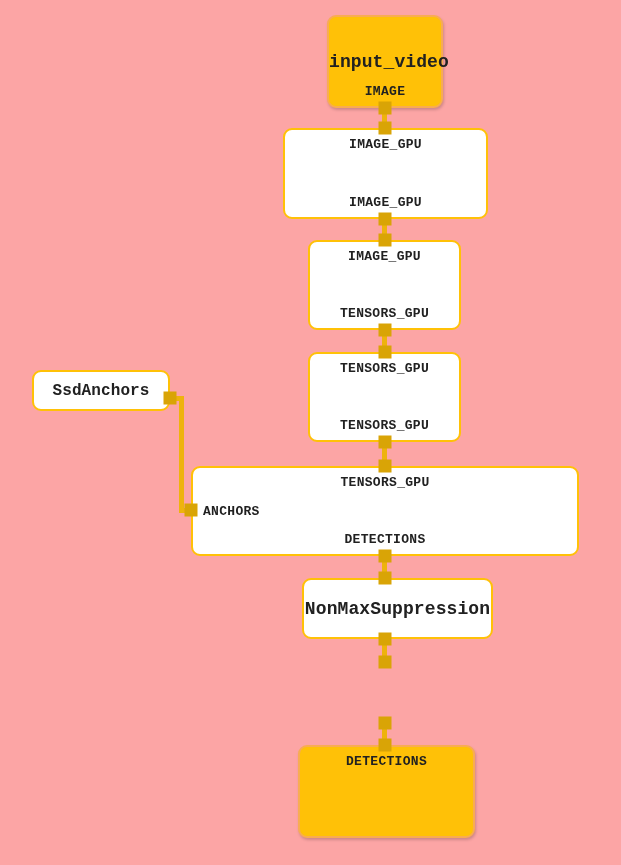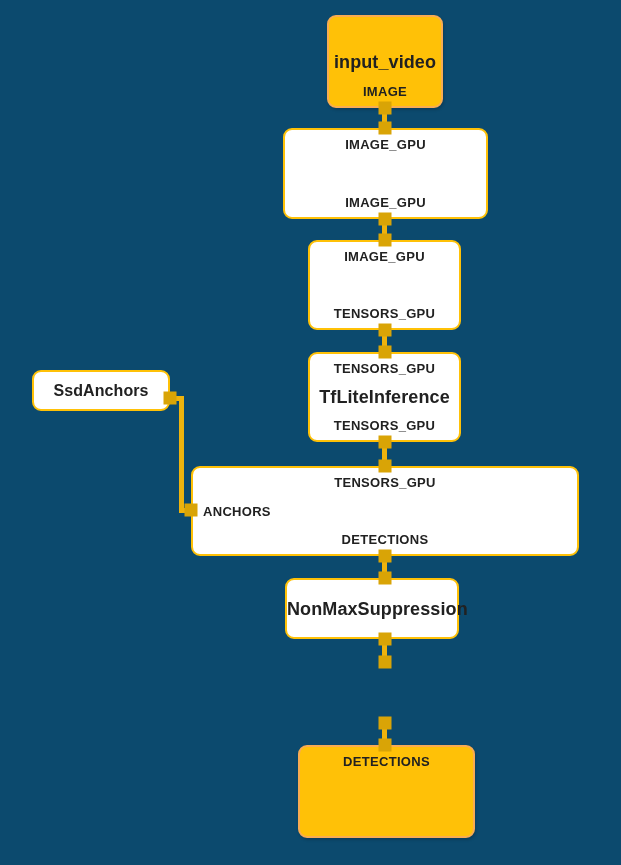--- a/index.html
+++ b/index.html
@@ -79,21 +79,21 @@
     width: 13px;
     height: 13px;
     background: var(--port-color, #d9a406);
     transform: translate(-50%, -50%);
     z-index: 3;
   }
 </style>
 </head>
 <body>
 
-<div class="stage" id="stage" style="--edge-color: #eeb30d; --calc-border: #ffc107; --io-fill: #ffc107; --io-border: #f8ac52; --port-color: #d9a406; --text-color: #212121; background: #0c4a6e;">
+<div class="stage" id="stage" style="--edge-color: #eeb30d; --calc-border: #ffc107; --io-fill: #ffc107; --io-border: #f8ac52; --port-color: #d9a406; --text-color: #212121; background: #fca5a5; font-family: Liberation Mono, monospace;">
     <div class="edge" style="left: 382px; top: 108px; width: 5px; height: 20px;"></div>
     <div class="edge" style="left: 382px; top: 219px; width: 5px; height: 21px;"></div>
     <div class="edge" style="left: 382px; top: 330px; width: 5px; height: 22px;"></div>
     <div class="edge" style="left: 382px; top: 442px; width: 5px; height: 24px;"></div>
     <div class="edge" style="left: 382px; top: 556px; width: 5px; height: 22px;"></div>
     <div class="edge" style="left: 382px; top: 639px; width: 5px; height: 23px;"></div>
     <div class="edge" style="left: 382px; top: 723px; width: 5px; height: 22px;"></div>
     <div class="edge" style="left: 170px; top: 396px; width: 14px; height: 5px;"></div>
     <div class="edge" style="left: 179px; top: 396px; width: 5px; height: 117px;"></div>
     <div class="edge" style="left: 179px; top: 508px; width: 12px; height: 5px;"></div>
@@ -103,33 +103,32 @@
     </div>
     <div class="node" style="left: 283px; top: 128px; width: 205px; height: 91px;">
       <span class="port-label top">IMAGE_GPU</span>
       <span class="port-label bottom">IMAGE_GPU</span>
     </div>
     <div class="node" style="left: 308px; top: 240px; width: 153px; height: 90px;">
       <span class="port-label top">IMAGE_GPU</span>
       <span class="port-label bottom">TENSORS_GPU</span>
     </div>
     <div class="node" style="left: 308px; top: 352px; width: 153px; height: 90px;">
-      <span class="node-title">TfLiteInference</span>
       <span class="port-label top">TENSORS_GPU</span>
       <span class="port-label bottom">TENSORS_GPU</span>
     </div>
     <div class="node small" style="left: 32px; top: 370px; width: 138px; height: 41px;">
       <span class="node-title">SsdAnchors</span>
     </div>
     <div class="node" style="left: 191px; top: 466px; width: 388px; height: 90px;">
       <span class="port-label top">TENSORS_GPU</span>
       <span class="port-label bottom">DETECTIONS</span>
       <span class="port-label left">ANCHORS</span>
     </div>
-    <div class="node" style="left: 285px; top: 578px; width: 174px; height: 61px;">
+    <div class="node" style="left: 302px; top: 578px; width: 191px; height: 61px;">
       <span class="node-title">NonMaxSuppression</span>
     </div>
     <div class="node io" style="left: 298px; top: 745px; width: 177px; height: 93px;">
       <span class="port-label top">DETECTIONS</span>
     </div>
     <div class="port" style="left: 385px; top: 108px;"></div>
     <div class="port" style="left: 385px; top: 128px;"></div>
     <div class="port" style="left: 385px; top: 219px;"></div>
     <div class="port" style="left: 385px; top: 240px;"></div>
     <div class="port" style="left: 385px; top: 330px;"></div>

